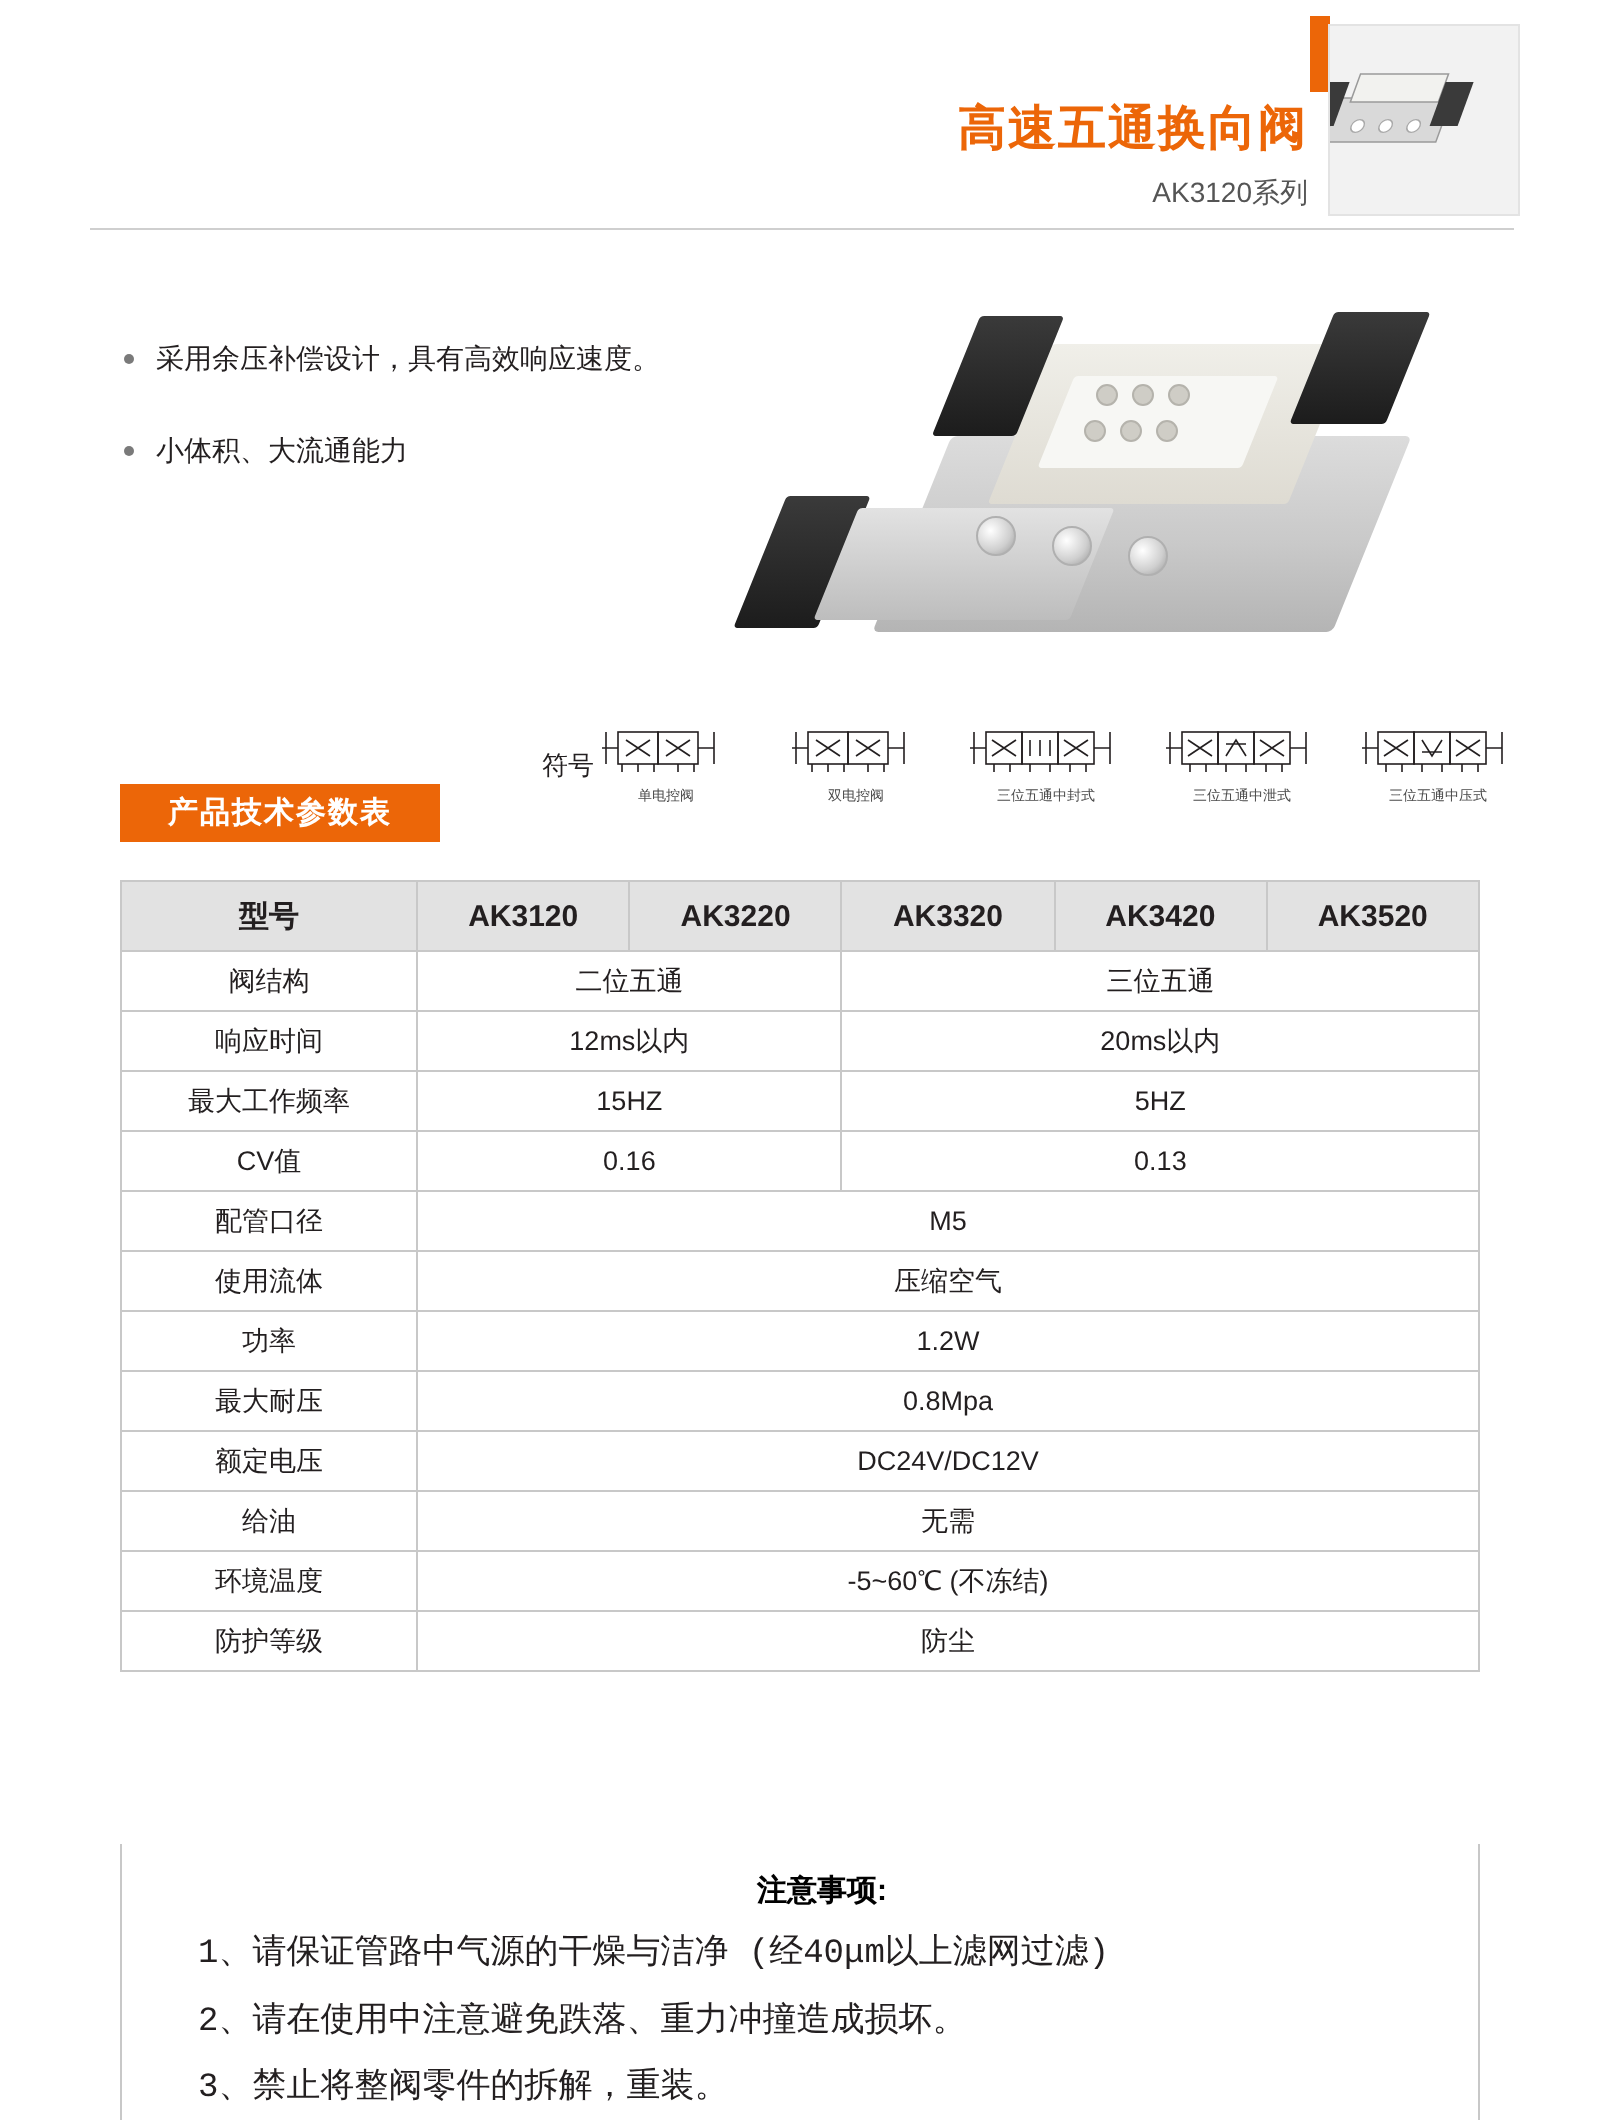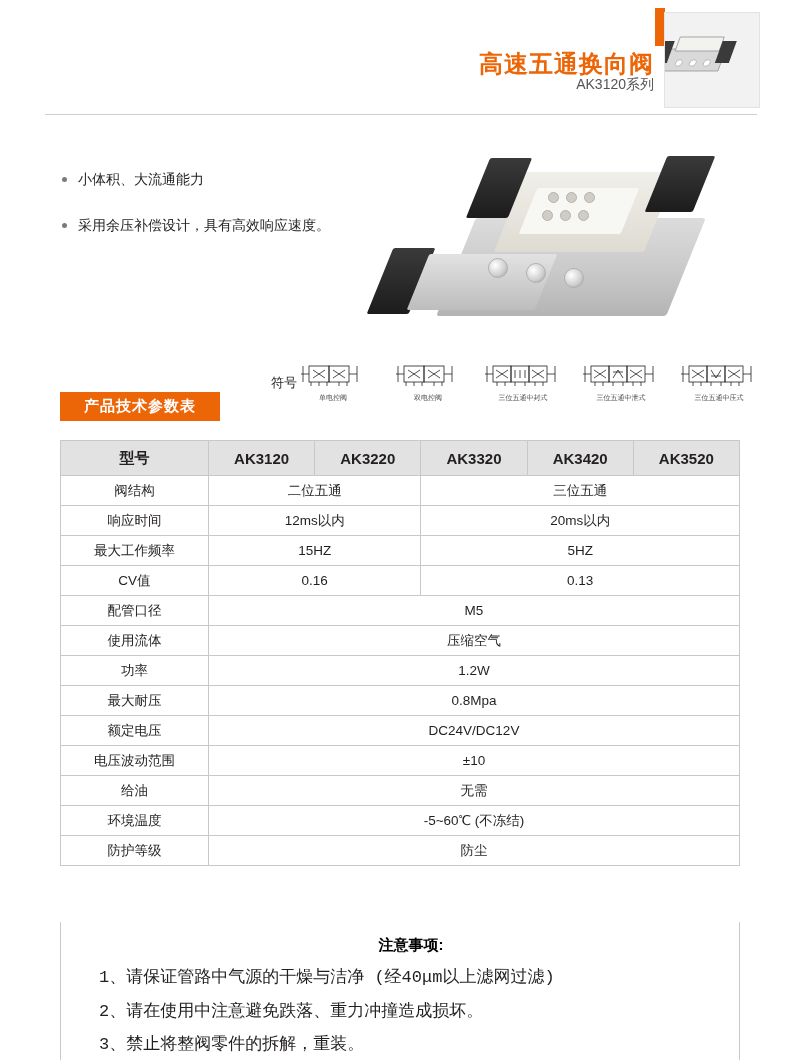--- a/index.html
+++ b/index.html
@@ -40,21 +40,21 @@
     font-weight: bold;
     color: #ec6608;
     letter-spacing: 1px;
     text-align: right;
     white-space: nowrap;
     font-family: Liberation Mono, monospace;
   }
   .header-sub {
     position: absolute;
     right: 146px;
-    top: 76px;
+    top: 88px;
     font-size: 14px;
     color: #555;
     text-align: center;
     white-space: nowrap;
   }
   .header-thumb {
     position: absolute;
     right: 40px;
     top: 12px;
     width: 96px;
@@ -292,22 +292,22 @@
         <circle cx="14" cy="28" r="3.2" fill="#fff" stroke="#a8a8a8" stroke-width="0.7"></circle>
         <circle cx="28" cy="28" r="3.2" fill="#fff" stroke="#a8a8a8" stroke-width="0.7"></circle>
         <circle cx="42" cy="28" r="3.2" fill="#fff" stroke="#a8a8a8" stroke-width="0.7"></circle>
       </g>
     </svg>
   </div>
   <div class="header-rule"></div>
 </div>
 
 <div class="bullets">
+  <div class="bullet">采用余压补偿设计，具有高效响应速度。</div>
   <div class="bullet">小体积、大流通能力</div>
-  <div class="bullet">采用余压补偿设计，具有高效响应速度。</div>
 </div>
 
 <div class="photo-area">
   <div class="valve-base"></div>
   <div class="manifold"></div>
   <div class="white-block"></div>
   <div class="coil c1"></div>
   <div class="coil c2"></div>
   <div class="coil c3"></div>
   <div class="body-grey"></div>
@@ -449,24 +449,20 @@
         </tr>
         <tr>
           <td class="rowlabel">最大耐压</td>
           <td colspan="5">0.8Mpa</td>
         </tr>
         <tr>
           <td class="rowlabel">额定电压</td>
           <td colspan="5">DC24V/DC12V</td>
         </tr>
         <tr>
-          <td class="rowlabel">电压波动范围</td>
-          <td colspan="5" class="big">±10</td>
-        </tr>
-        <tr>
           <td class="rowlabel">给油</td>
           <td colspan="5" class="big">无需</td>
         </tr>
         <tr>
           <td class="rowlabel">环境温度</td>
           <td colspan="5">-5~60℃ (不冻结)</td>
         </tr>
         <tr>
           <td class="rowlabel">防护等级</td>
           <td colspan="5">防尘</td>

